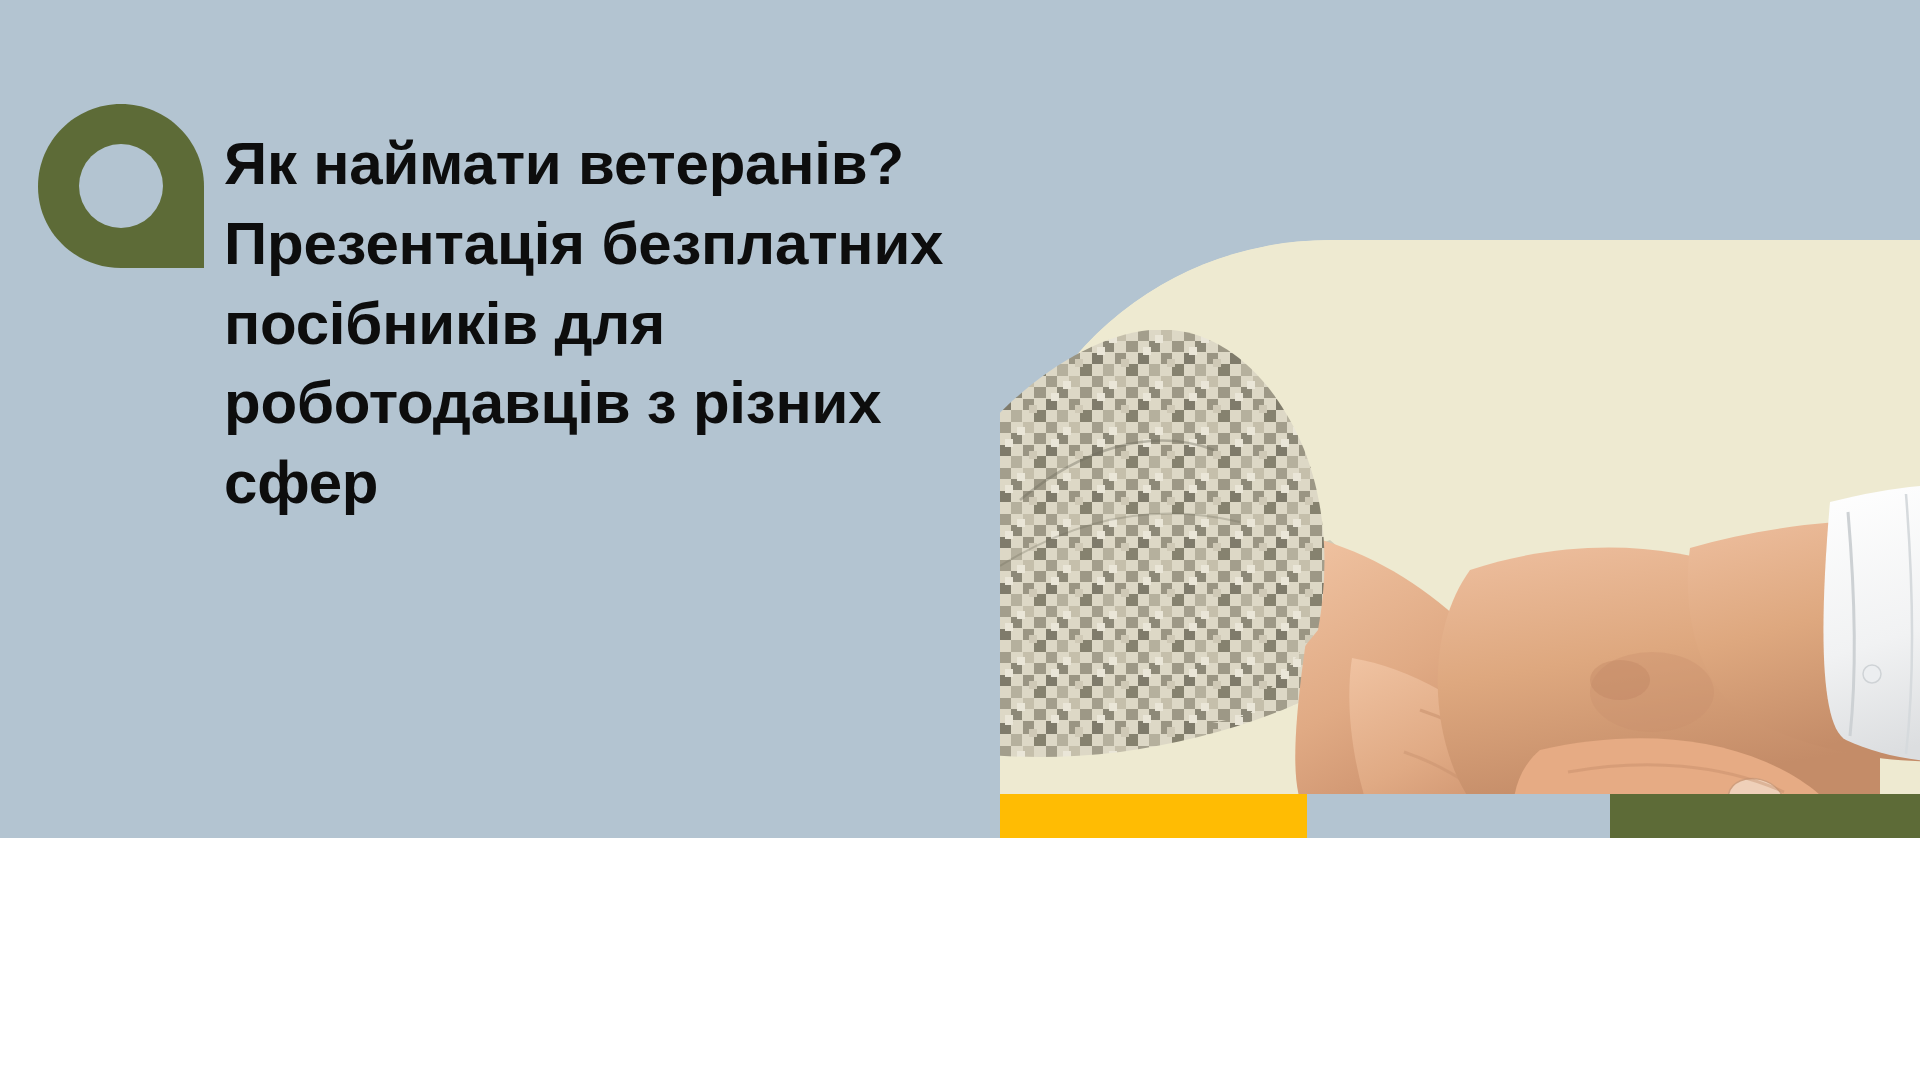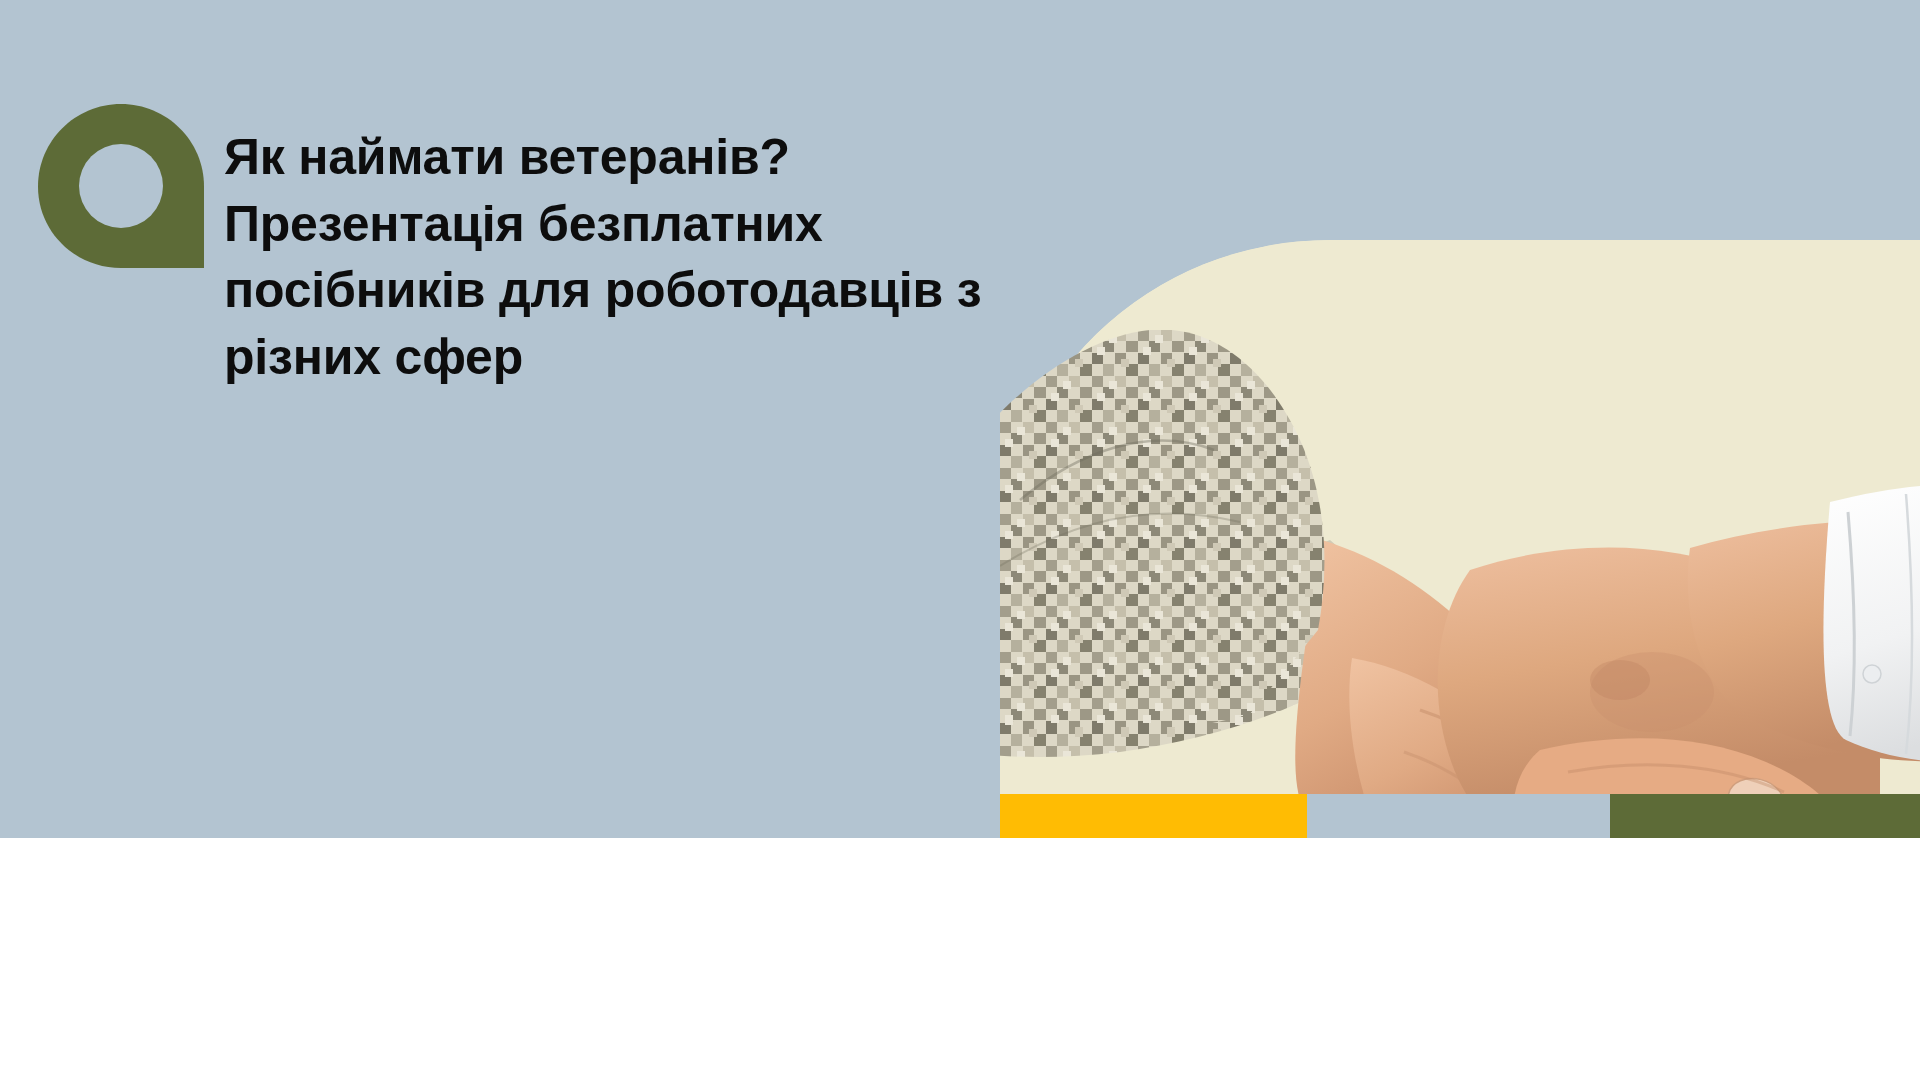--- a/index.html
+++ b/index.html
@@ -41,21 +41,21 @@
 
   
   .title {
     position: absolute;
     left: 224px;
     top: 124px;
     width: 760px;
     color: #0d0d0d;
     font-family: "Liberation Sans", sans-serif;
     font-weight: bold;
-    font-size: 50px;
+    font-size: 60px;
     line-height: 1.33;
     letter-spacing: -0.2px;
     white-space: pre-line;
   }
 
   
   .photo-panel {
     position: absolute;
     left: 1000px;
     top: 240px;

